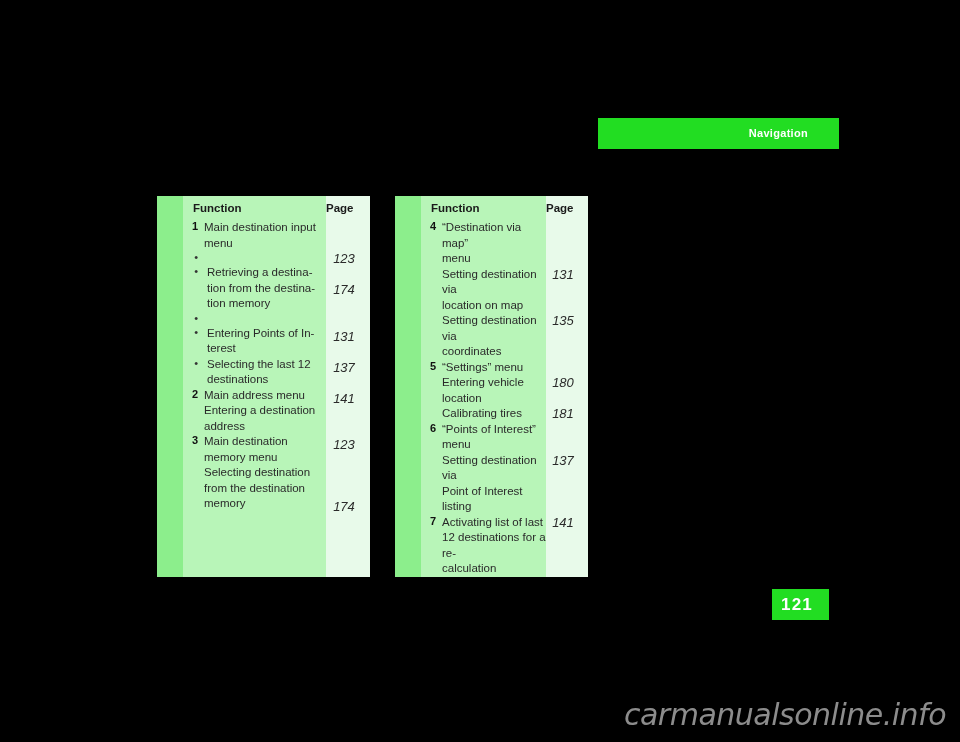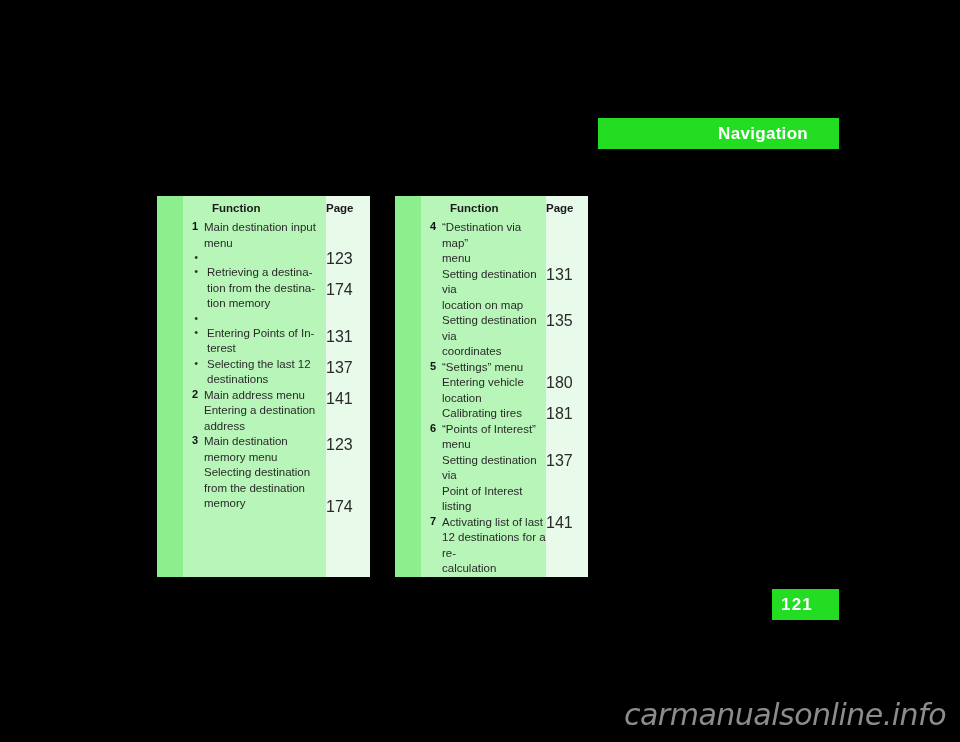--- a/index.html
+++ b/index.html
@@ -25,32 +25,32 @@
     height: 31px;
     background: #22dd22;
     box-sizing: border-box;
     display: flex;
     align-items: center;
     justify-content: flex-end;
     padding-right: 31px;
   }
   .chapter-tab .chapter-label {
     color: #ffffff;
-    font-size: 17px;
+    font-size: 11px;
     font-weight: bold;
     letter-spacing: 0.3px;
     line-height: 1;
   }
 
   
   .page-tab {
     position: absolute;
     left: 772px;
     top: 589px;
-    width: 67px;
+    width: 57px;
     height: 31px;
     background: #22dd22;
     display: flex;
     align-items: center;
     padding-left: 9px;
     box-sizing: border-box;
   }
   .page-tab .page-num {
     color: #ffffff;
     font-size: 17px;
@@ -94,21 +94,21 @@
 
   
   .head-cell {
     font-size: 11.5px;
     font-weight: bold;
     color: #1a1a1a;
     height: 24px;
     display: flex;
     align-items: center;
   }
-  .col-function .head-cell { padding-left: 29px; }
+  .col-function .head-cell { padding-left: 10px; }
   .col-page .head-cell     { }
 
   
   .rows { display: block; }
   .row {
     display: flex;
     align-items: flex-start;
     min-height: 14px;
   }
   .row-num {
@@ -136,26 +136,27 @@
     flex: 1 1 auto;
     font-size: 11.5px;
     line-height: 15.5px;
     color: #2a2a2a;
     padding-left: 6px;
     white-space: pre-line;
   }
   .row.indent .row-text { padding-left: 9px; }
 
   .page-cell {
-    font-size: 16px;
+    font-size: 13px;
     line-height: 15.5px;
     color: #2a2a2a;
-    text-align: left;
+    text-align: center;
     padding-right: 8px;
     min-height: 14px;
+    font-style: italic;
   }
   .page-cell.empty { color: transparent; }
 
   
   .watermark {
     position: absolute;
     left: 0;
     top: 697px;
     width: 960px;
     text-align: right;

